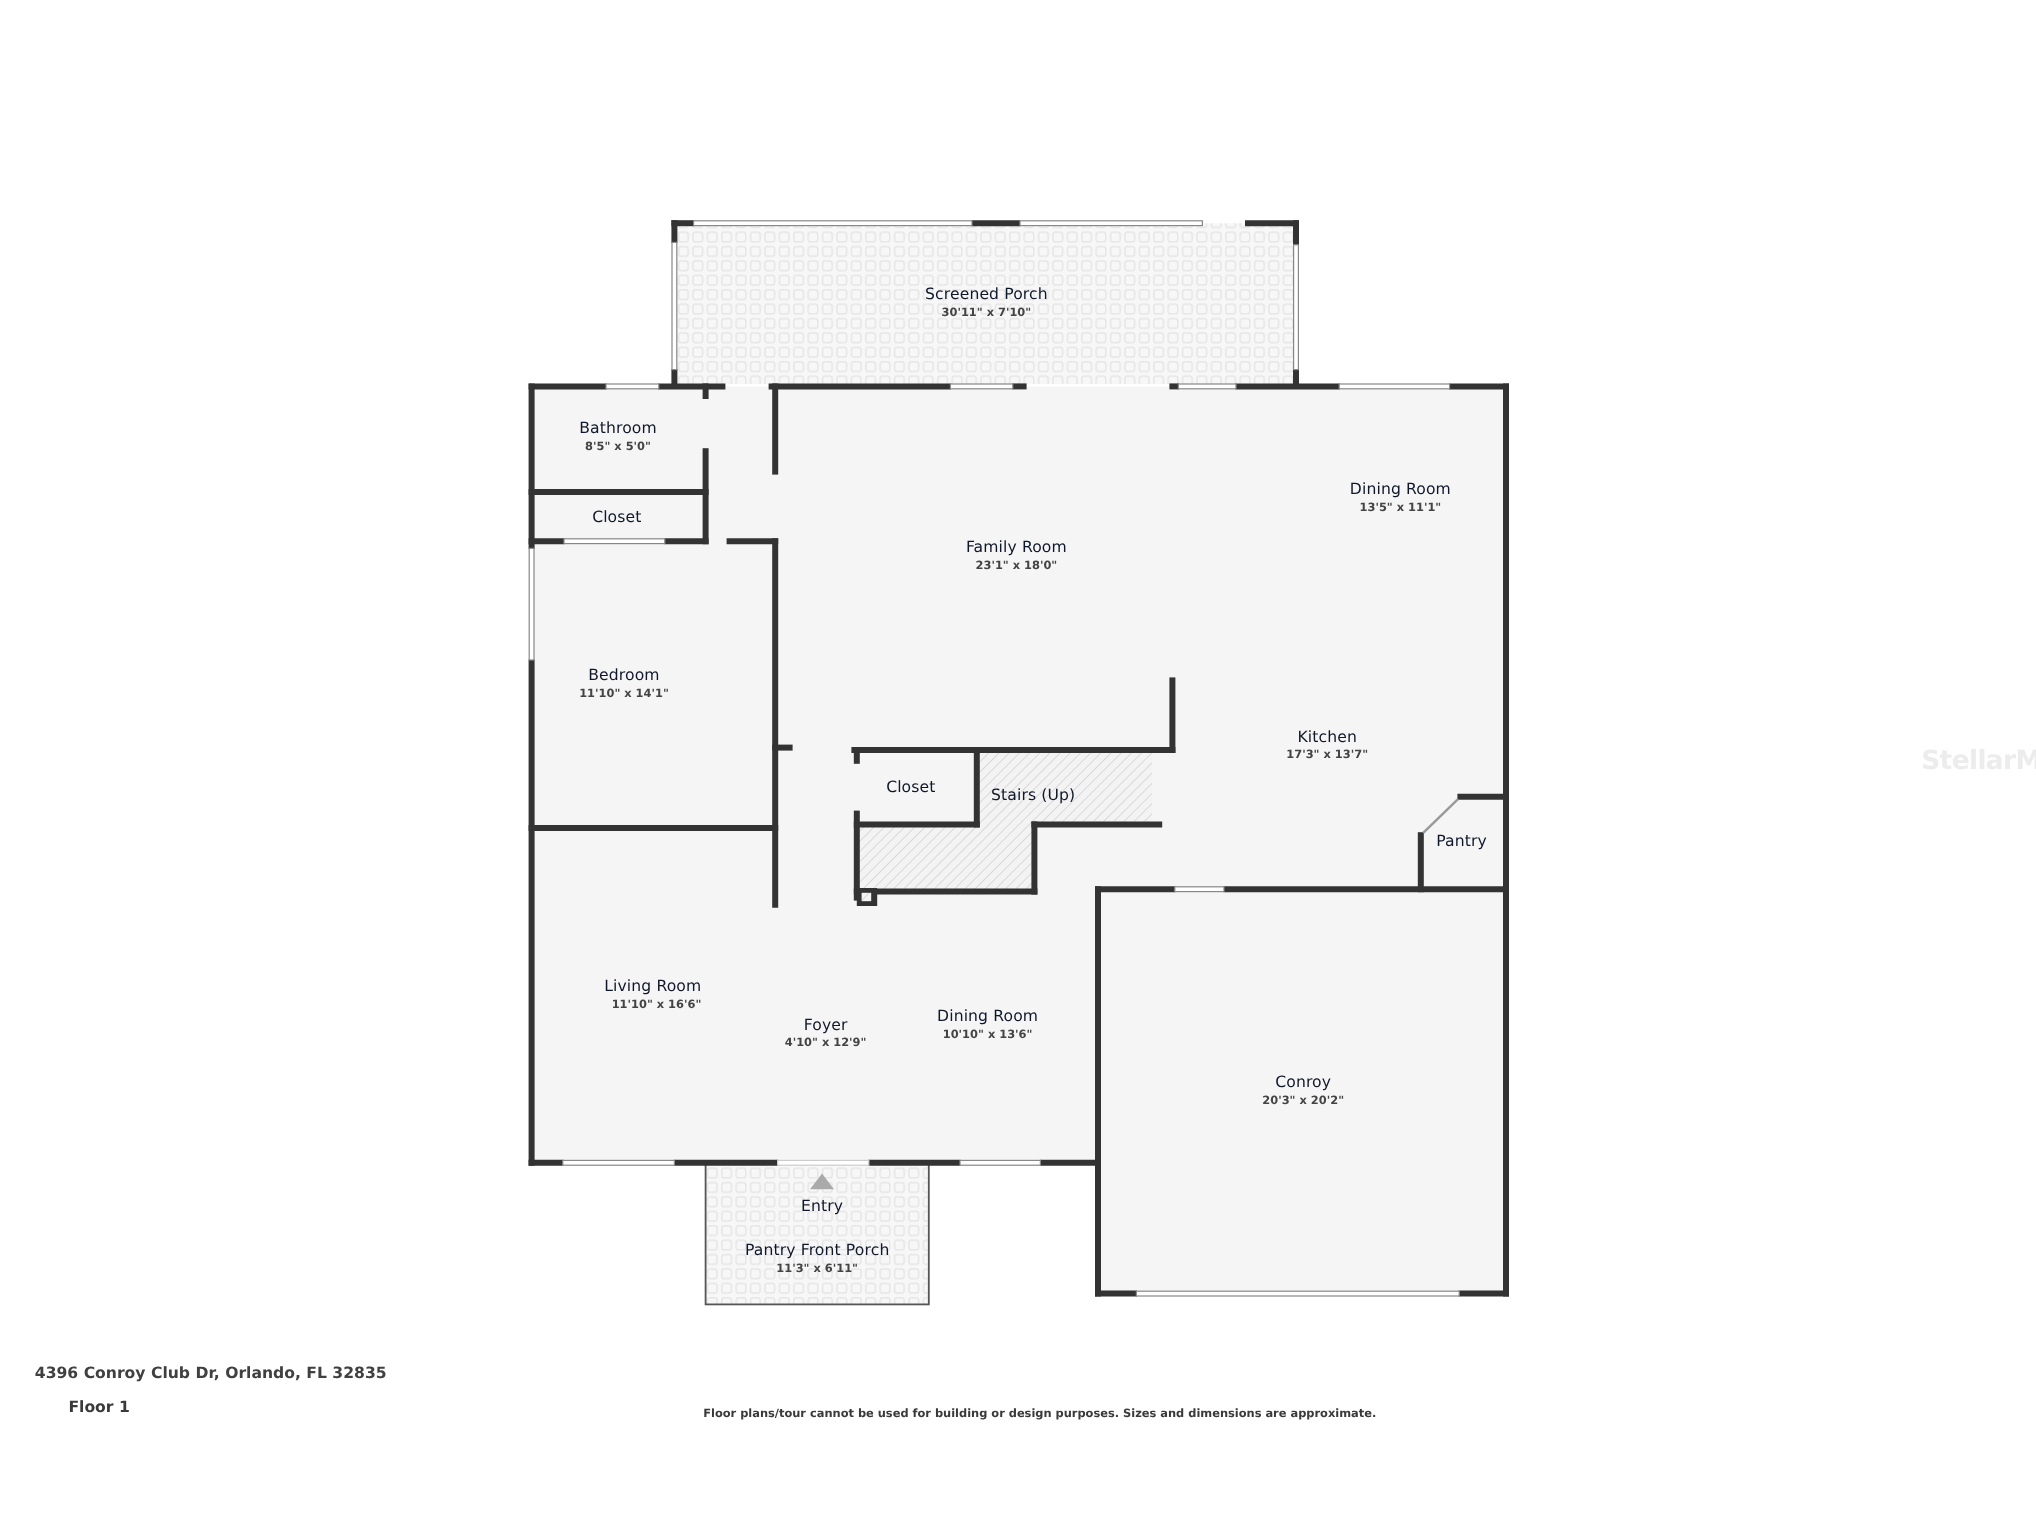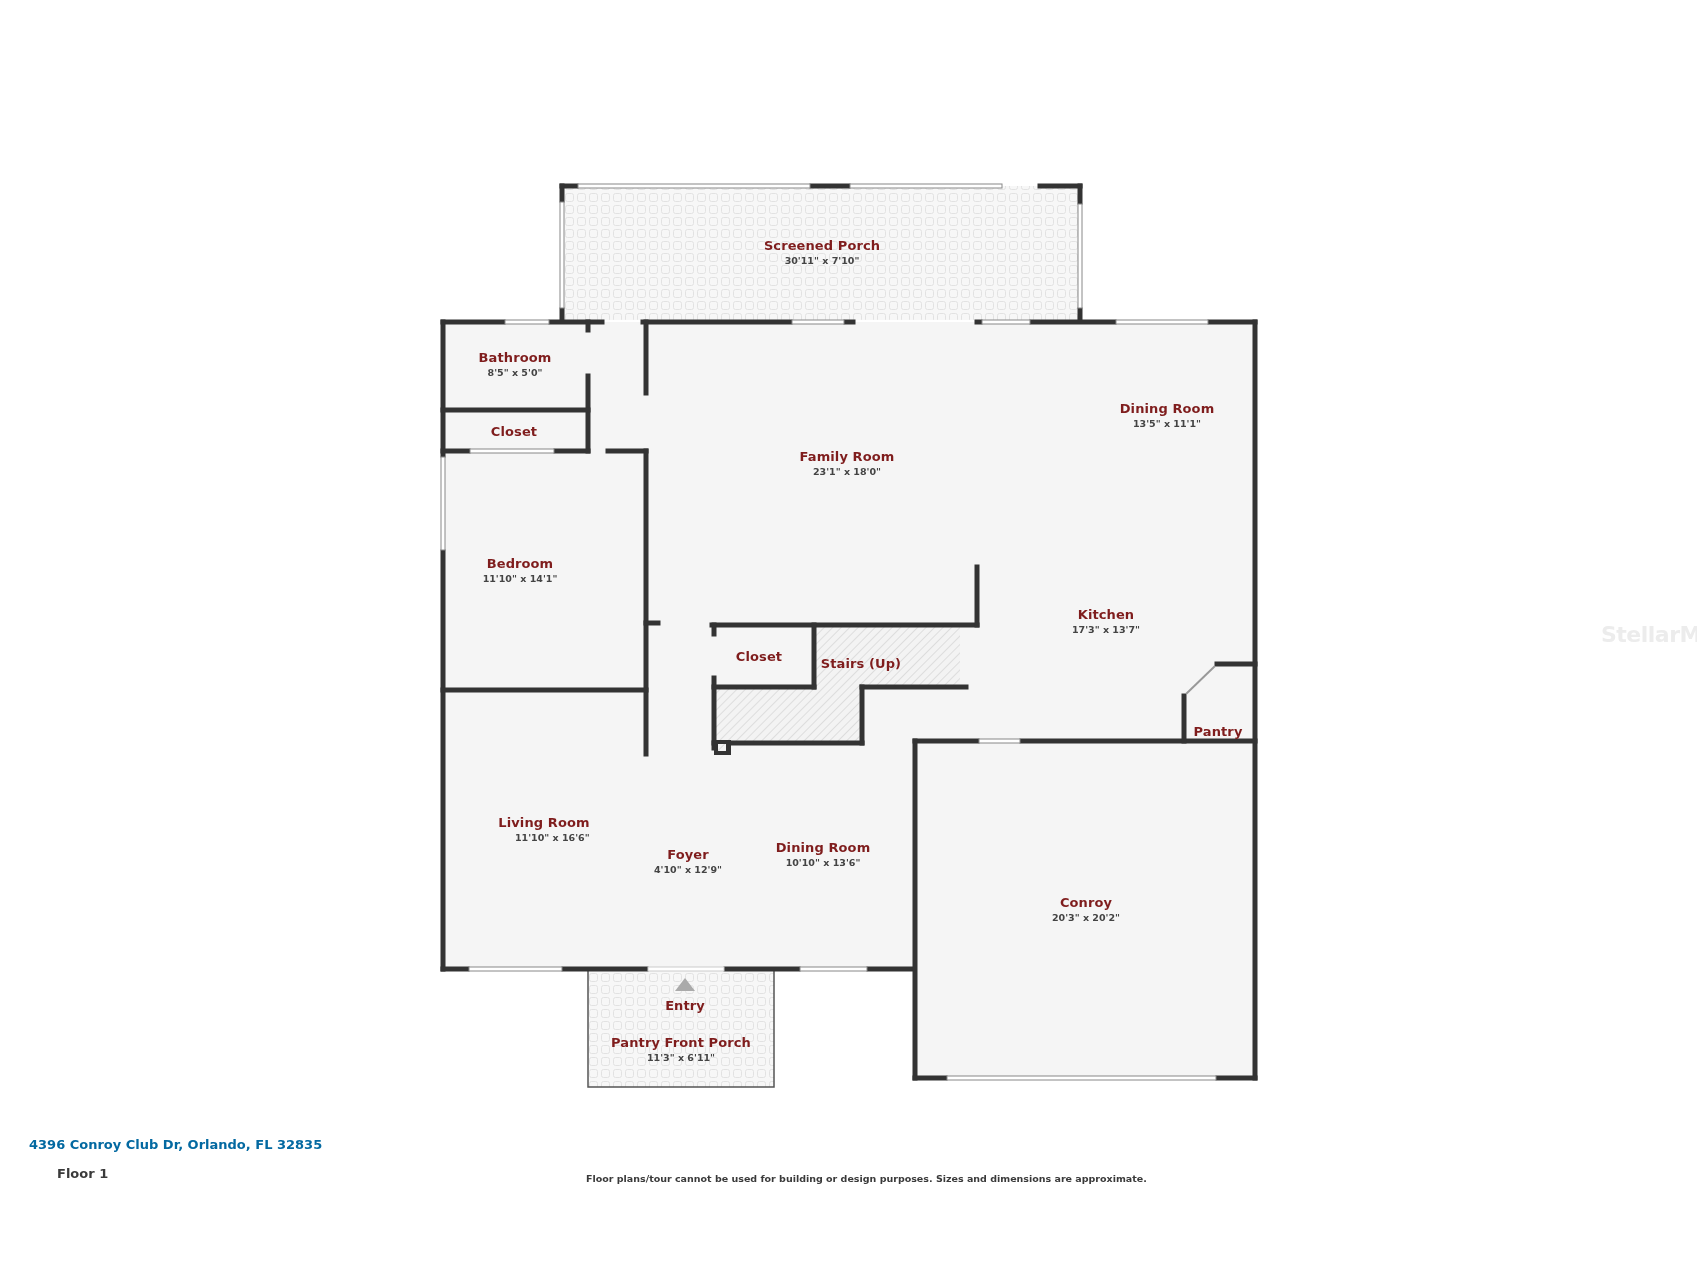--- a/index.html
+++ b/index.html
@@ -1,21 +1,21 @@
 <!DOCTYPE html>
 <html><head>
 <meta charset="utf-8">
 <style>
   html,body{margin:0;padding:0;background:#ffffff;}
   body{width:1697px;height:1272px;position:relative;overflow:hidden;font-family:"DejaVu Sans","Liberation Sans",sans-serif;color:#3a3a3a;}
   #plan{position:absolute;left:0;top:0;width:1697px;height:1272px;}
   .lbl{position:absolute;transform:translateX(-50%);text-align:center;white-space:nowrap;}
-  .lbl .name{display:block;font-size:13px;font-weight:bold;color:#7f1d1d;letter-spacing:0.1px;}
+  .lbl .name{display:block;font-size:13px;font-weight:normal;color:#0f172a;letter-spacing:0.1px;}
   .lbl .dim{display:block;font-size:9.5px;font-weight:bold;color:#444;margin-top:2px;}
-  .footer-addr{position:absolute;left:29px;top:1137px;font-size:13px;font-weight:bold;color:#0369a1;}
+  .footer-addr{position:absolute;left:29px;top:1137px;font-size:13px;font-weight:bold;color:#404040;}
   .footer-floor{position:absolute;left:29px;top:1166px;font-size:13px;font-weight:bold;color:#3a3a3a;margin-left:28px;}
   .disclaimer{position:absolute;left:586px;top:1173px;width:530px;text-align:center;font-size:9.5px;font-weight:bold;color:#3a3a3a;white-space:nowrap;}
   .watermark{position:absolute;left:1601px;top:622px;font-size:22px;font-weight:bold;color:#ececec;letter-spacing:-0.5px;}
 </style>
 </head>
 <body>
 
 <svg id="plan" width="1697" height="1272" viewBox="0 0 1697 1272" xmlns="http://www.w3.org/2000/svg">
   <defs>
     <pattern id="tile" width="12" height="12" patternUnits="userSpaceOnUse">
@@ -148,21 +148,21 @@
 <div class="lbl" style="left:1106px;top:607px;">
   <span class="name">Kitchen</span>
   <span class="dim">17'3" x 13'7"</span>
 </div>
 <div class="lbl" style="left:759px;top:649px;">
   <span class="name">Closet</span>
 </div>
 <div class="lbl" style="left:861px;top:656px;">
   <span class="name">Stairs (Up)</span>
 </div>
-<div class="lbl" style="left:1218px;top:694px;margin-top:30px;">
+<div class="lbl" style="left:1218px;top:694px;">
   <span class="name">Pantry</span>
 </div>
 <div class="lbl" style="left:544px;top:815px;text-align:right;">
   <span class="name">Living Room</span>
   <span class="dim">11'10" x 16'6"</span>
 </div>
 <div class="lbl" style="left:688px;top:847px;">
   <span class="name">Foyer</span>
   <span class="dim">4'10" x 12'9"</span>
 </div>

